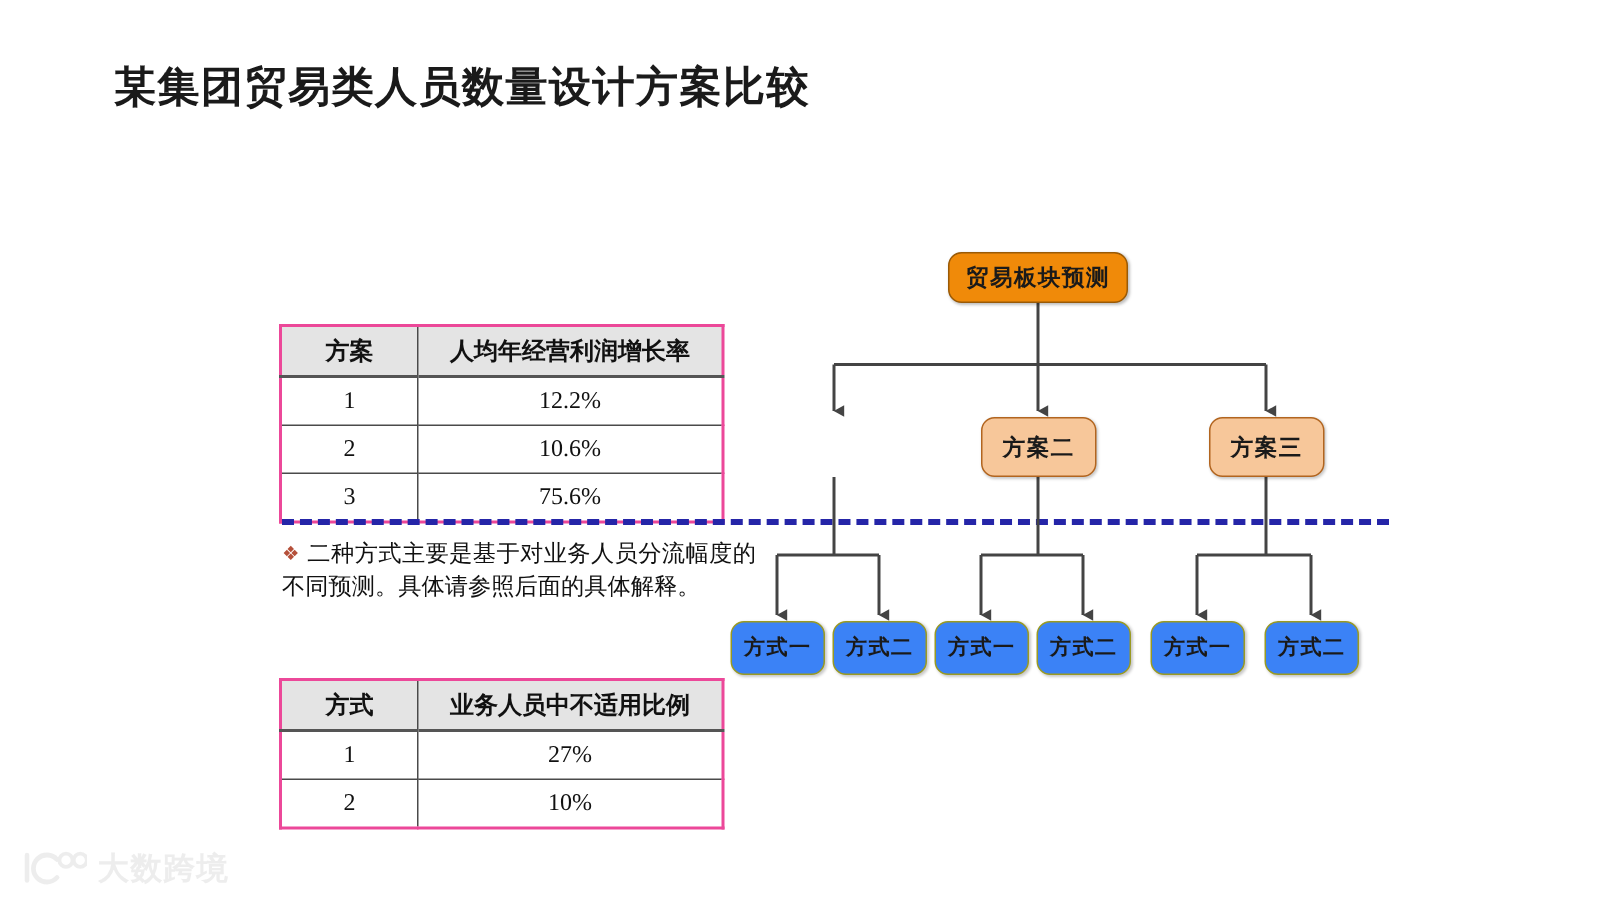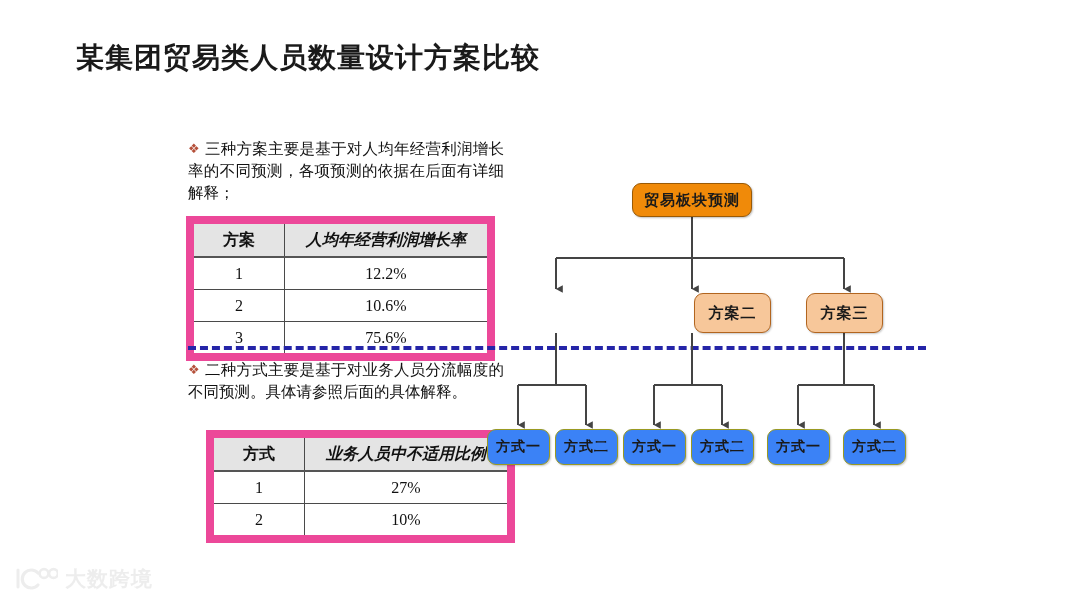--- a/index.html
+++ b/index.html
@@ -51,21 +51,21 @@
     transform: translateY(-1px);
   }
   #bullet-1 { left: 188px; top: 138px; }
   #bullet-2 { left: 188px; top: 359px; }
 
   
   .data-table {
     position: absolute;
     border-collapse: collapse;
     background: #ffffff;
-    border: 8px solid #ec4899;
+    border: 2px solid #ec4899;
     table-layout: fixed;
   }
   .data-table td, .data-table th {
     border: 1px solid #4a4a4a;
     font-weight: normal;
     text-align: center;
     color: #111111;
     font-family: "Liberation Serif", "DejaVu Serif", serif;
   }
   .data-table thead th {
@@ -74,40 +74,40 @@
     font-weight: 700;
     font-size: 16px;
     height: 30px;
     border-bottom: 2px solid #555;
   }
   .data-table tbody td {
     height: 29px;
     font-size: 16px;
   }
   .col-label { width: 88px; }
-  .col-value { width: 200px; font-style: italic; }
+  .col-value { width: 200px; }
 
   #table-1 { left: 186px; top: 216px; }
-  #table-2 { left: 186px; top: 430px; margin-left: 20px; }
+  #table-2 { left: 186px; top: 452px; }
 
   
   #divider-line {
     position: absolute;
     left: 188px;
     top: 346px;
     width: 738px;
     height: 0;
     border-top: 4px dashed #2525a8;
   }
 
   
   #org-chart {
     position: absolute;
     left: 470px;
-    top: 163px;
+    top: 148px;
     width: 480px;
     height: 330px;
     font-family: Liberation Serif, serif;
   }
   .node {
     position: absolute;
     box-sizing: border-box;
     display: flex;
     align-items: center;
     justify-content: center;
@@ -158,23 +158,20 @@
     letter-spacing: 1px;
   }
 </style>
 </head>
 <body>
 
 <div id="slide">
 
   <div id="page-title">某集团贸易类人员数量设计方案比较</div>
 
-  <div id="bullet-1" class="bullet-block">
-    <span class="bullet-marker">❖</span><span class="btext" style="display:inline">三种方案主要是基于对人均年经营利润增长率的不同预测，各项预测的依据在后面有详细解释；</span>
-  </div>
 
   <table id="table-1" class="data-table">
     <thead>
       <tr>
         <th class="col-label">方案</th>
         <th class="col-value">人均年经营利润增长率</th>
       </tr>
     </thead>
     <tbody>
       <tr>
@@ -249,21 +246,21 @@
         <path d="M328,222 L404,222"></path>
         <path d="M328,222 L328,262" marker-end="url(#arw)"></path>
         <path d="M404,222 L404,262" marker-end="url(#arw)"></path>
       </g>
     </svg>
 
     <div class="node node-root" style="left:162px; top:20px; width:120px; height:34px;">
       <span>贸易板块预测</span>
     </div>
 
-    <div class="node node-plan" style="left:184px; top:130px; width:77px; height:40px;margin-left:40px;">
+    <div class="node node-plan" style="left:184px; top:130px; width:77px; height:40px;">
       <span>方案二</span>
     </div>
     <div class="node node-plan" style="left:336px; top:130px; width:77px; height:40px;">
       <span>方案三</span>
     </div>
 
     <div class="node node-mode" style="left:17px; top:266px; width:63px; height:36px;">
       <span>方式一</span>
     </div>
     <div class="node node-mode" style="left:85px; top:266px; width:63px; height:36px;">

